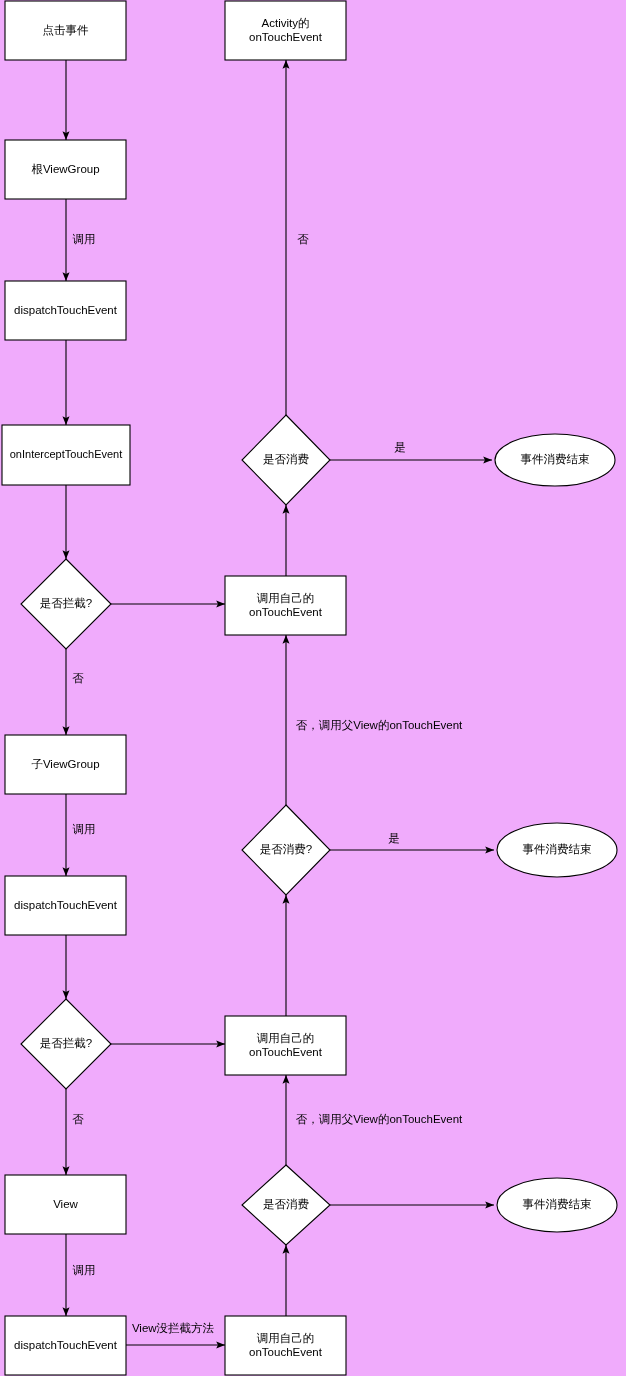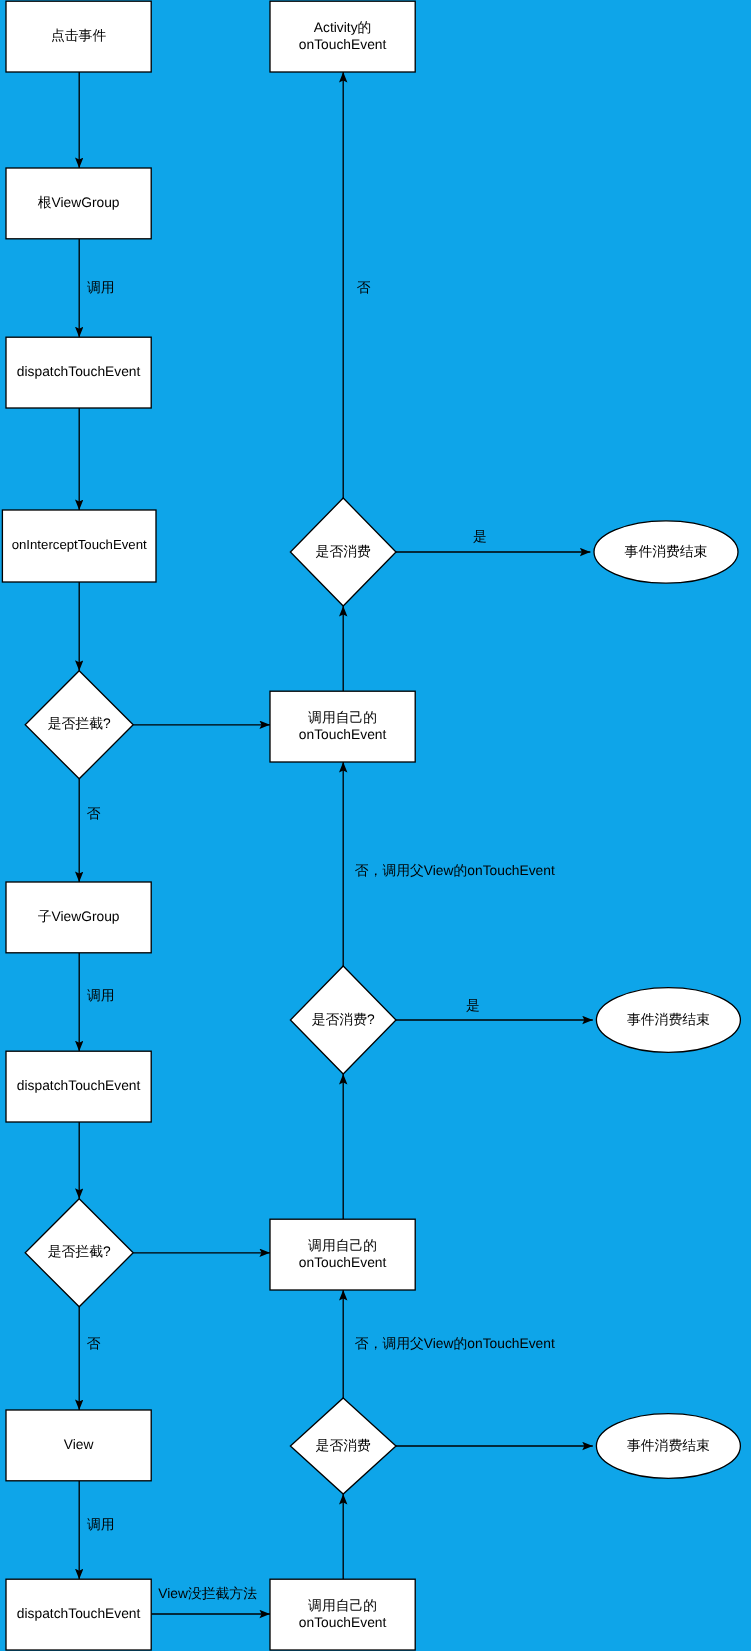--- a/index.html
+++ b/index.html
@@ -4,21 +4,21 @@
 <style>
   html, body {
     margin: 0;
     padding: 0;
     background: #ffffff;
   }
   #diagram-root {
     position: relative;
     width: 626px;
     height: 1376px;
-    background: #0ea5e9;
+    background: #f0abfc;
     font-family: "Liberation Sans", sans-serif;
   }
   svg#flowchart {
     display: block;
     width: 626px;
     height: 1376px;
   }
   .node-shape {
     fill: #ffffff;
     stroke: #000000;

